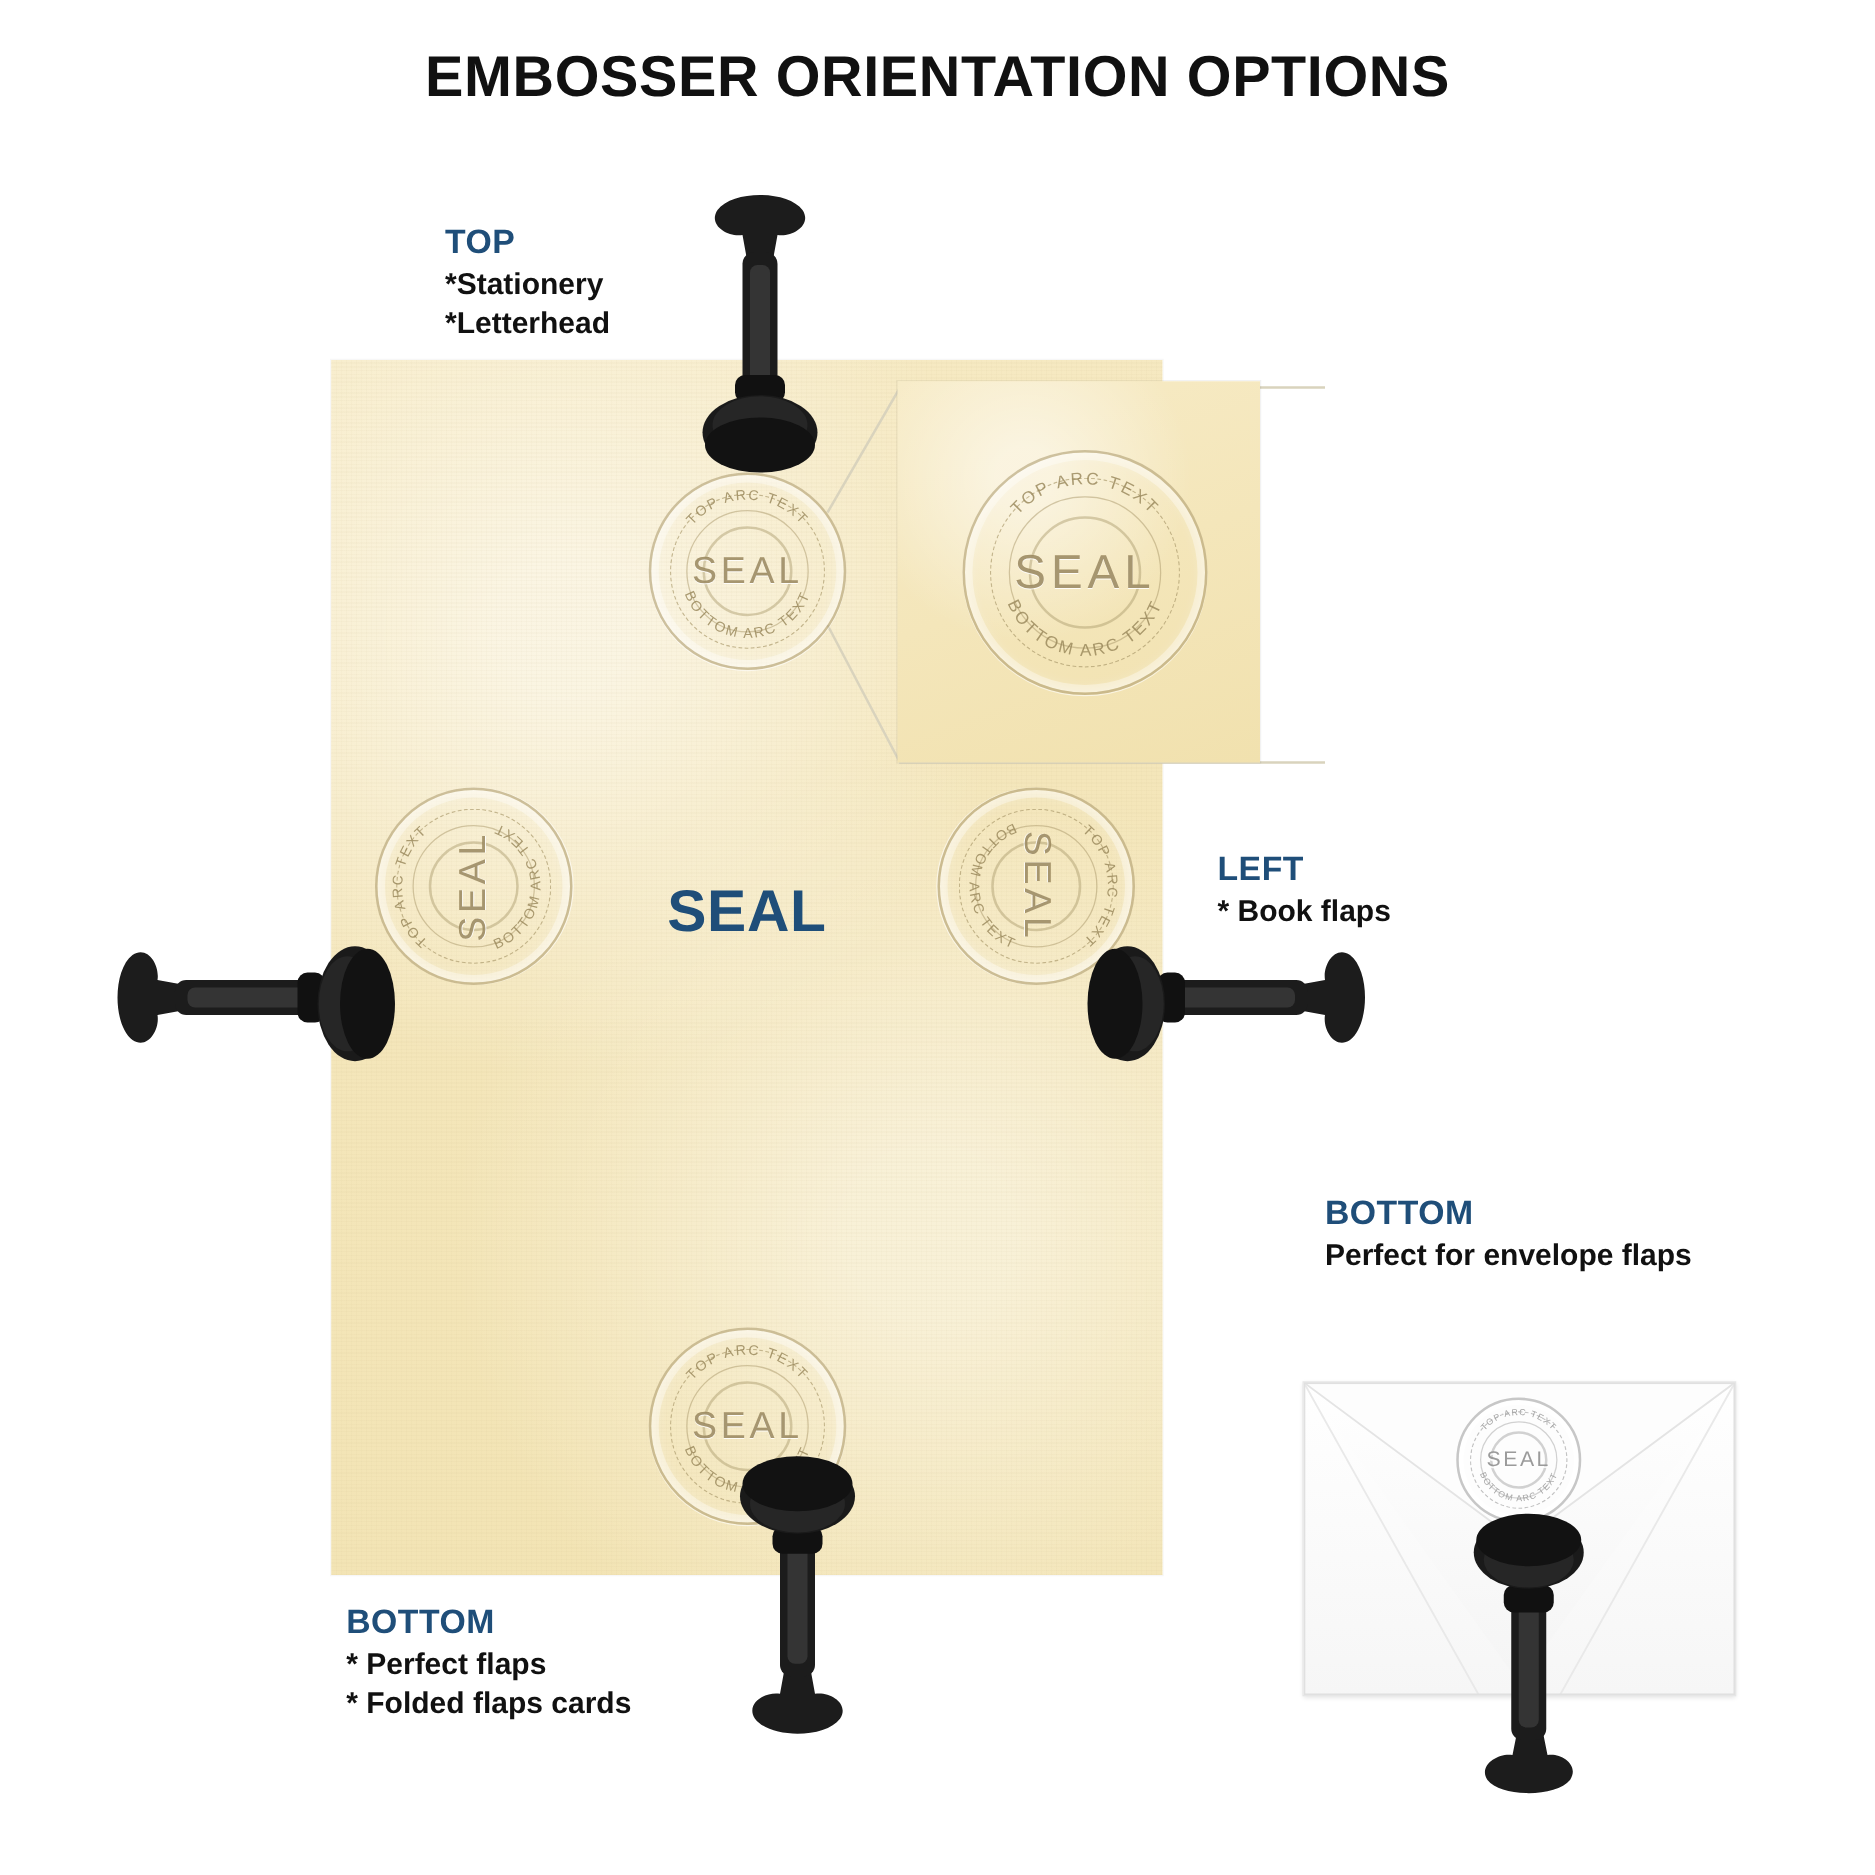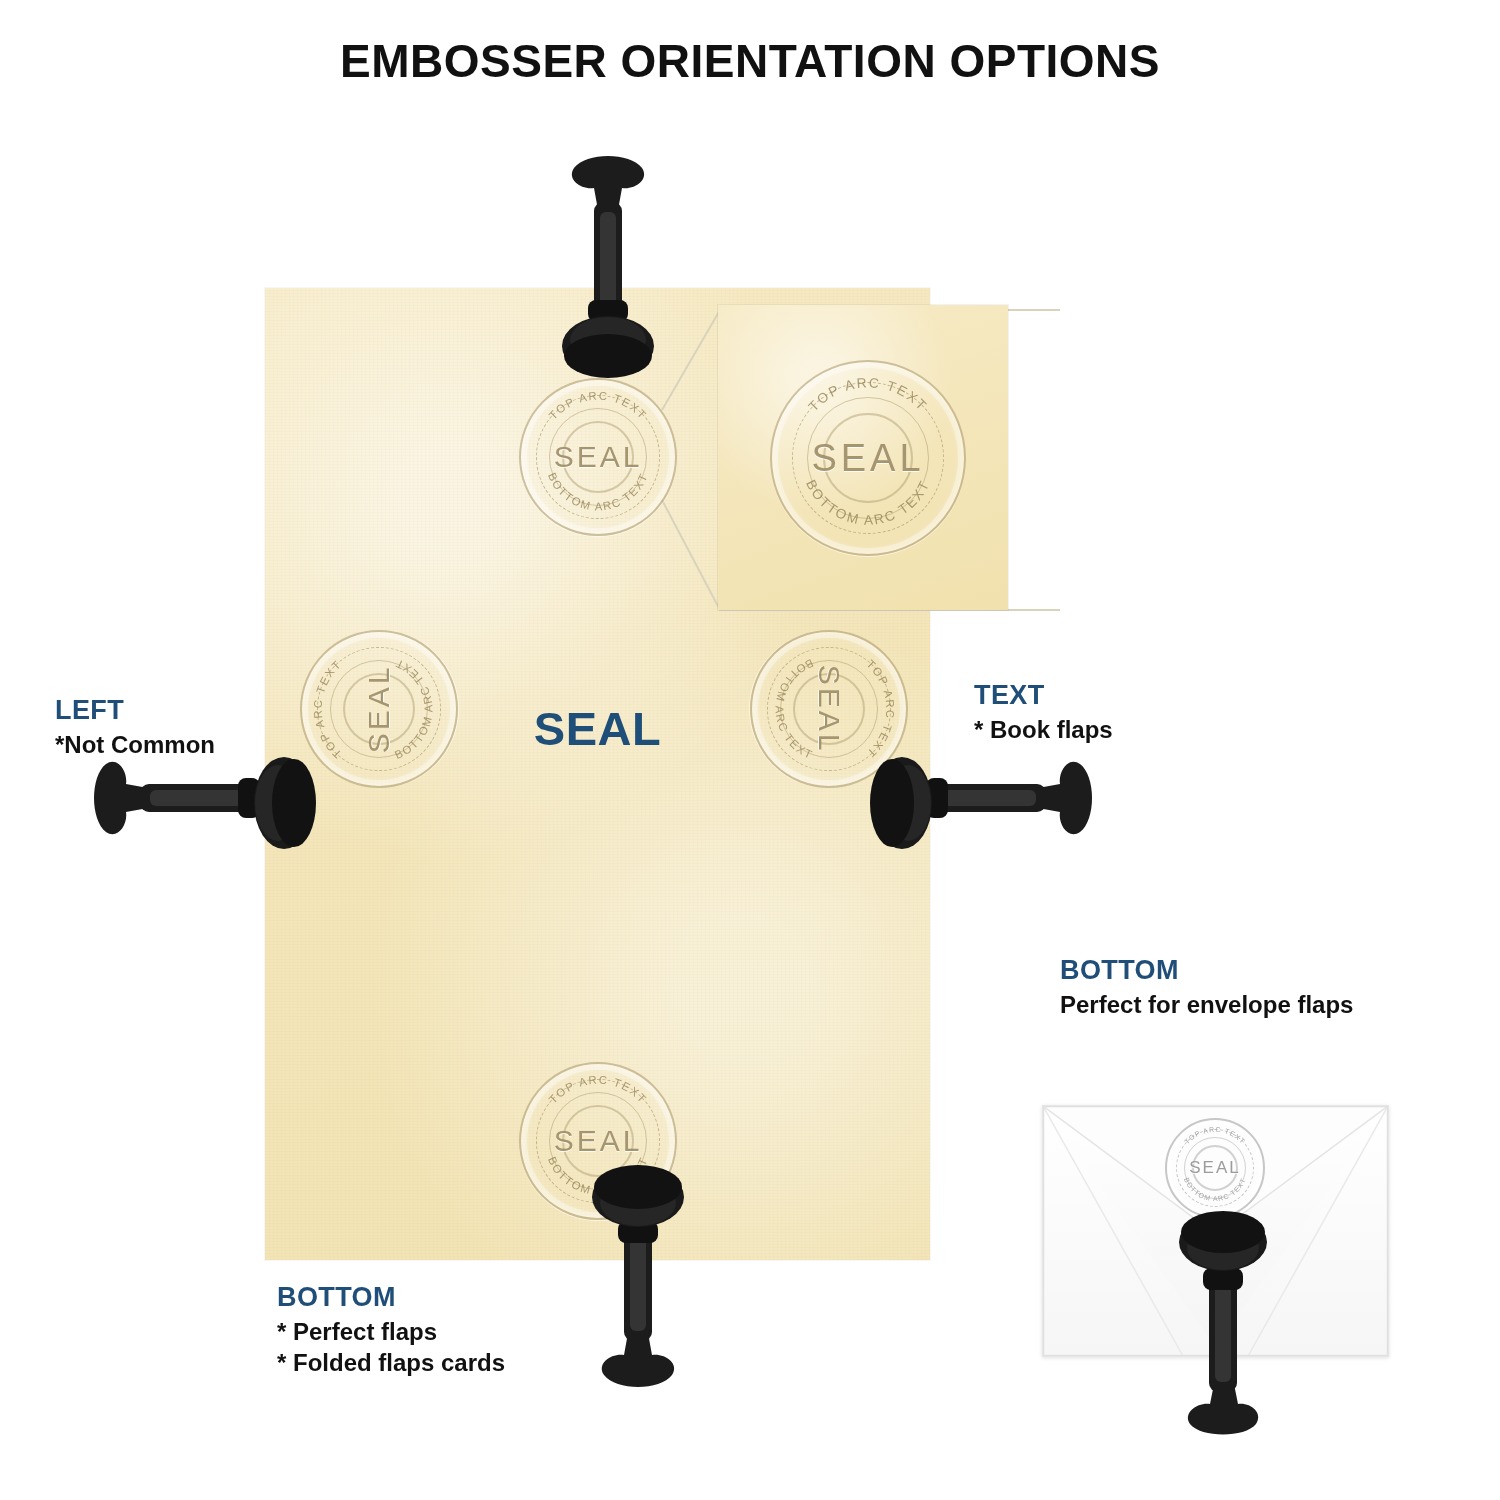--- a/index.html
+++ b/index.html
@@ -338,28 +338,29 @@
         <rect x="41" y="48" width="28" height="120" rx="9"></rect>
         <rect x="47" y="58" width="16" height="106" rx="6" fill="#343434"></rect>
         <rect x="35" y="150" width="40" height="22" rx="8" fill="#111"></rect>
         <ellipse cx="55" cy="198" rx="44" ry="29" fill="#1a1a1a"></ellipse>
         <ellipse cx="55" cy="192" rx="36" ry="22" fill="#262626"></ellipse>
         <ellipse cx="55" cy="208" rx="42" ry="21" fill="#121212"></ellipse>
       </g>
     </svg>
   </div>
 
-
-  <div class="label lbl-left">
+  <div class="label lbl-top">
+    <div class="head">TOP</div>
+    <div class="sub">*Stationery</div>
+    <div class="sub">*Letterhead</div>
+  </div>
+
+
+  <div class="label lbl-right">
     <div class="head">LEFT</div>
-    <div class="sub">*Not Common</div>
-  </div>
-
-  <div class="label lbl-right">
-    <div class="head">TEXT</div>
     <div class="sub">* Book flaps</div>
   </div>
 
   <div class="label lbl-bottom">
     <div class="head">BOTTOM</div>
     <div class="sub">* Perfect flaps</div>
     <div class="sub">* Folded flaps cards</div>
   </div>
 
   <div class="label lbl-bottom-env">

